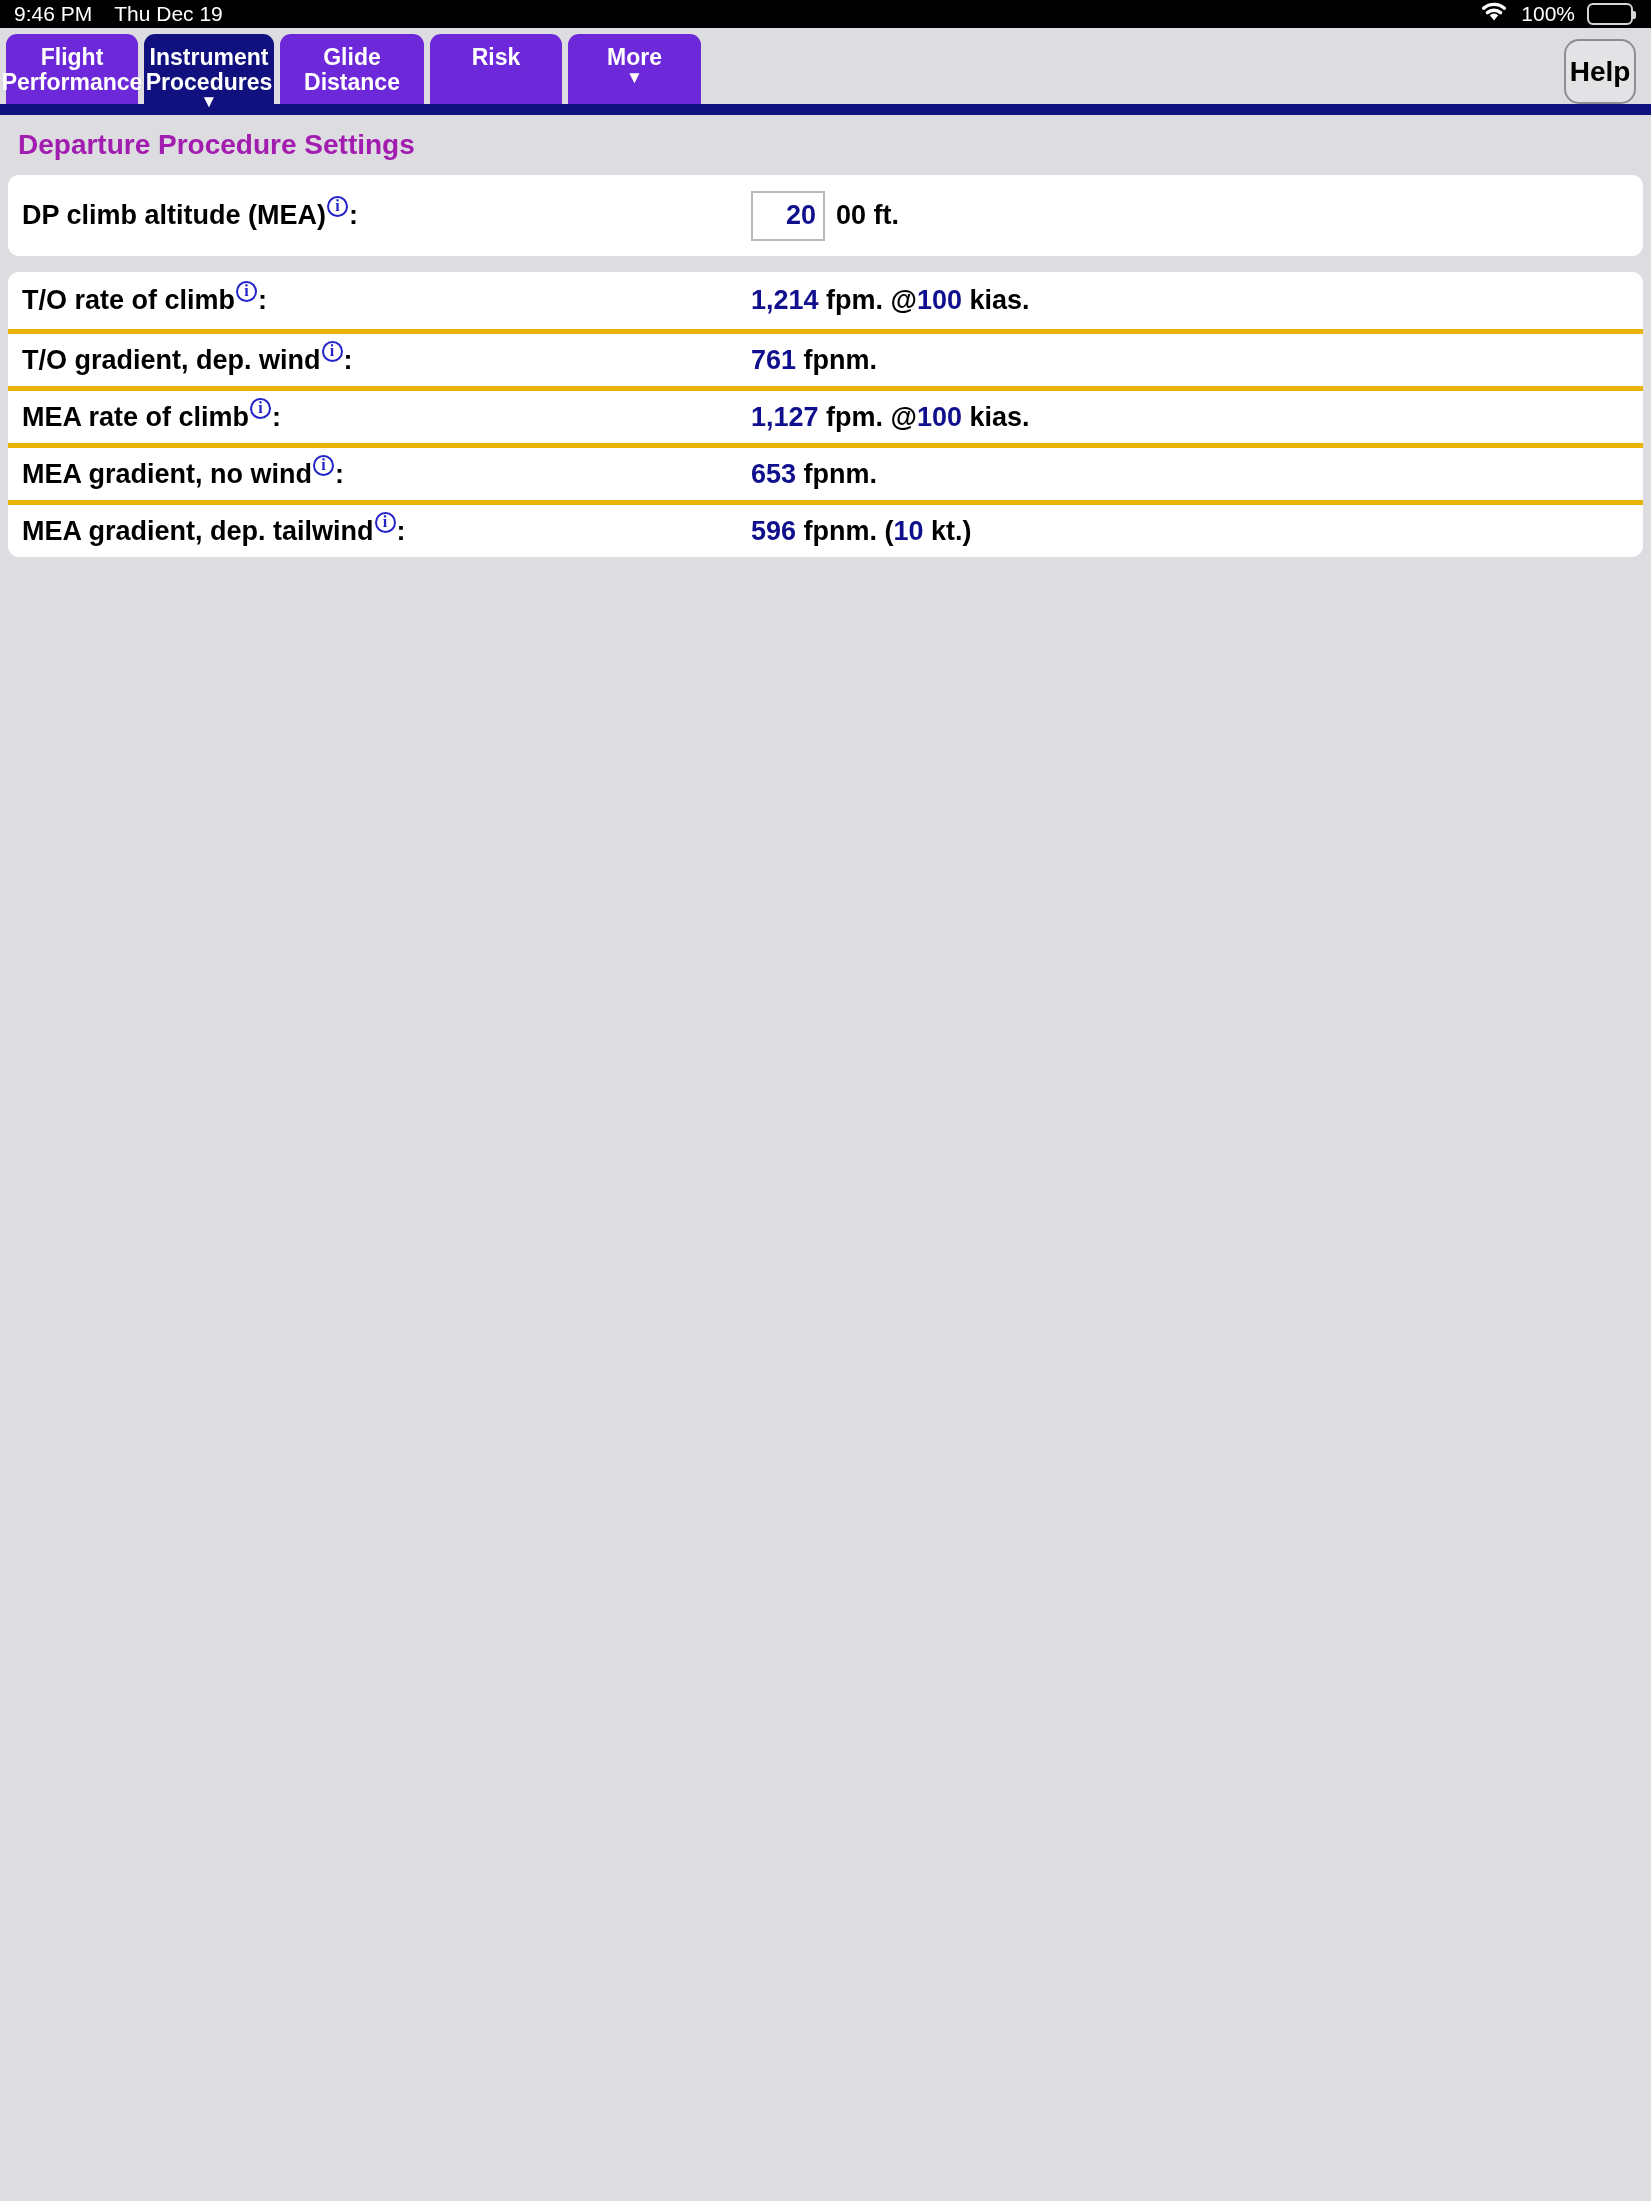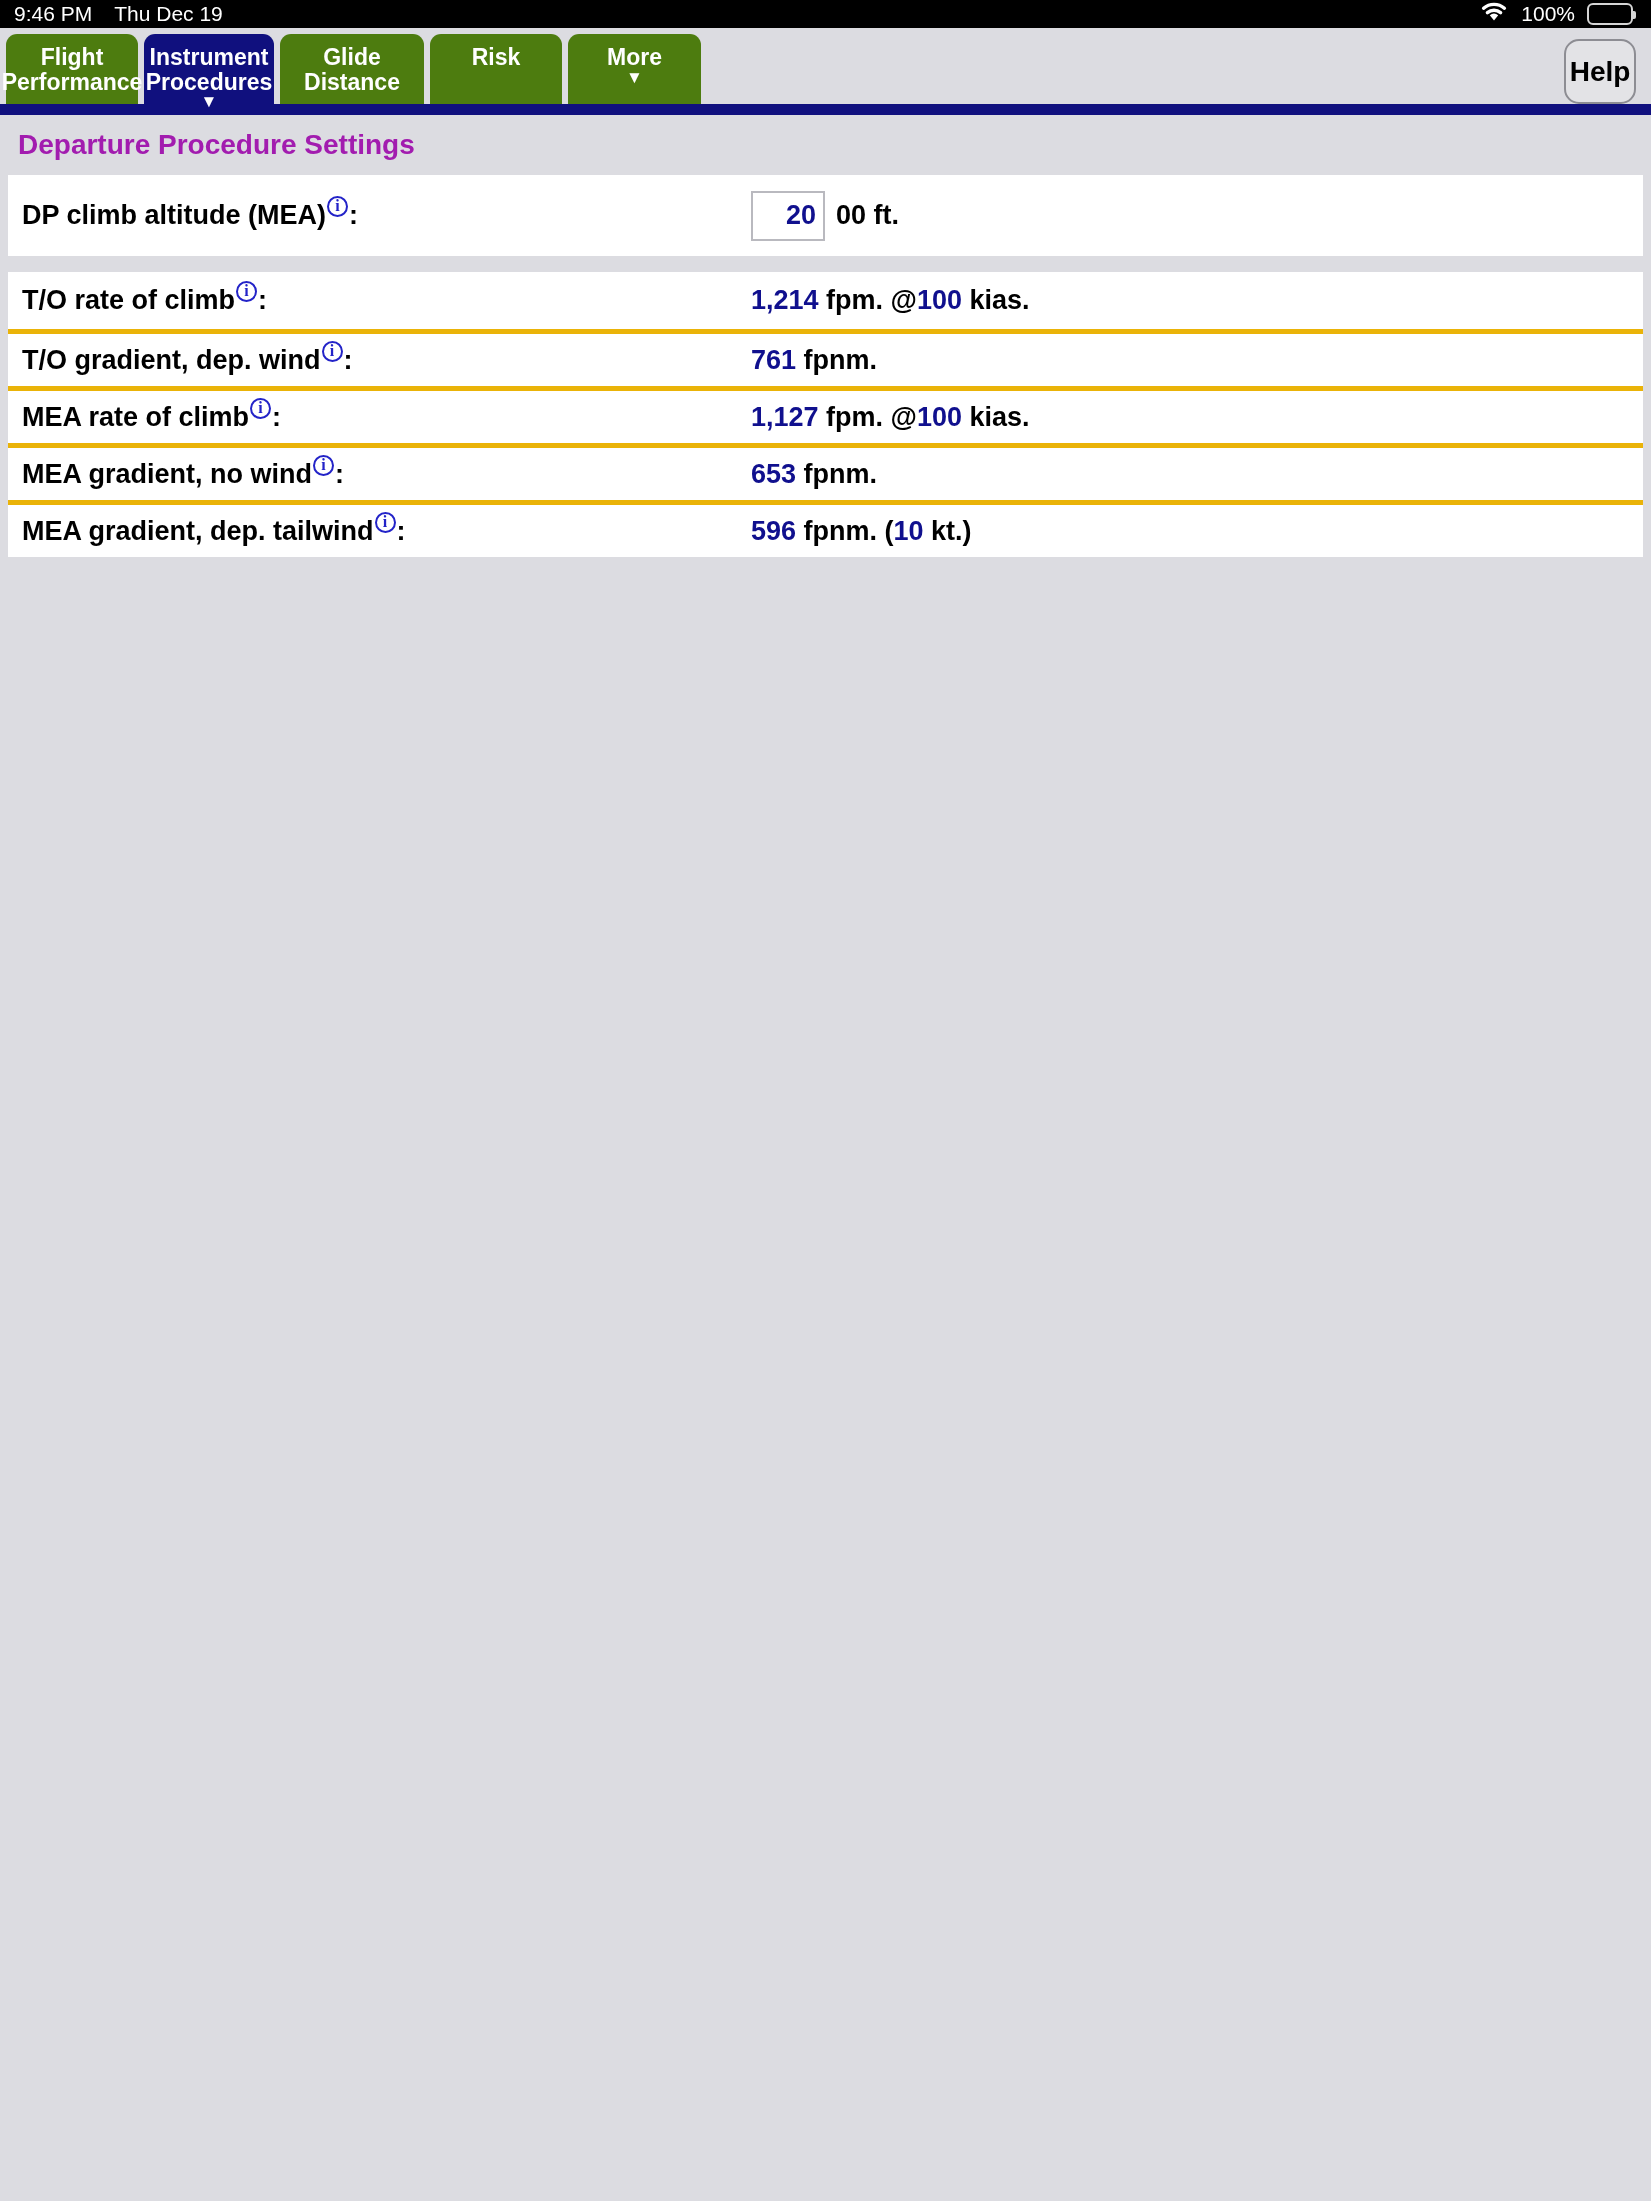--- a/index.html
+++ b/index.html
@@ -40,21 +40,21 @@
     position:relative;
     height:76px;
     background:#dcdce1;
     display:flex;
     align-items:flex-end;
     padding:6px 0 0 6px;
     box-sizing:border-box;
   }
   .tab{
     height:70px;
-    background:#4d7c0f;
+    background:#6d28d9;
     border-radius:11px 11px 0 0;
     margin-right:6px;
     color:#fff;
     display:flex;
     flex-direction:column;
     align-items:center;
     justify-content:flex-start;
     padding-top:11px;
     box-sizing:border-box;
     font-size:23px;
@@ -99,21 +99,21 @@
     display:flex;align-items:center;
     padding:0 18px;
     box-sizing:border-box;
     font-size:28px;font-weight:bold;color:#a21caf;
   }
   .section-head .right{margin-left:auto;font-size:28px;font-weight:bold;}
 
   .card{
     background:#fff;
     margin:0 8px;
-    border-radius:0;
+    border-radius:11px;
     overflow:hidden;
   }
   .row{
     min-height:57px;
     display:flex;align-items:center;
     padding:0 18px 0 14px;
     box-sizing:border-box;
     position:relative;
   }
   .row + .row{border-top:5px solid #eab308;}

